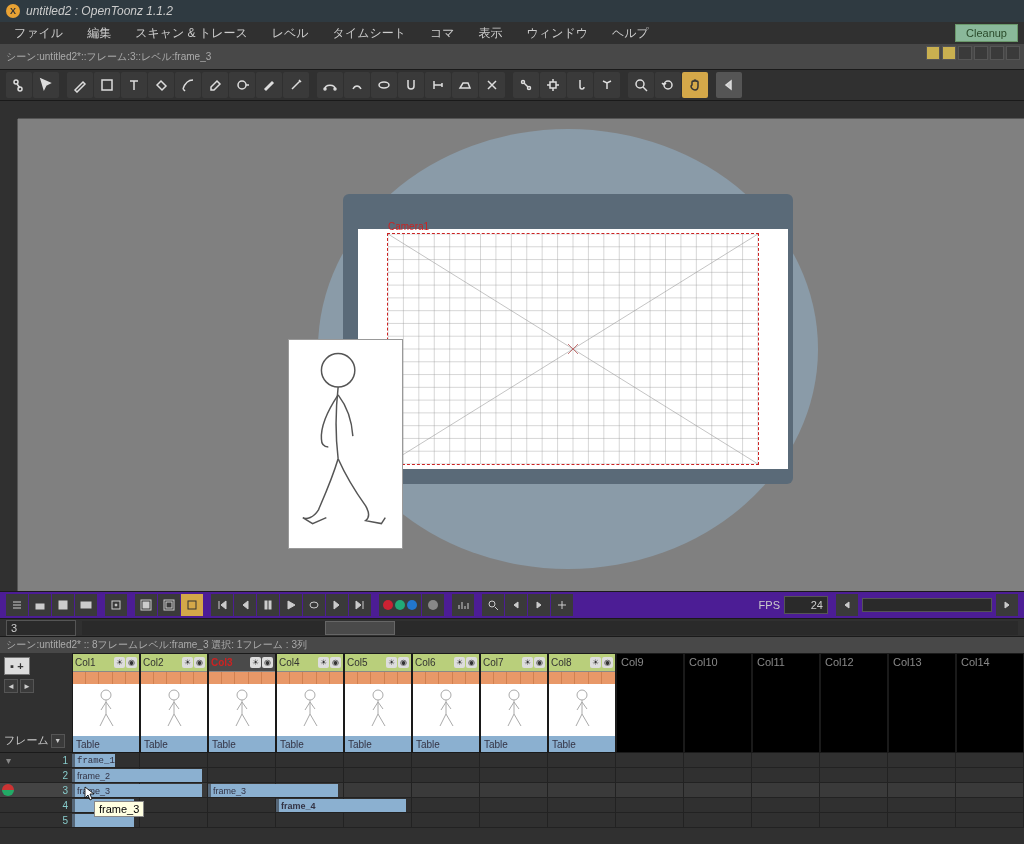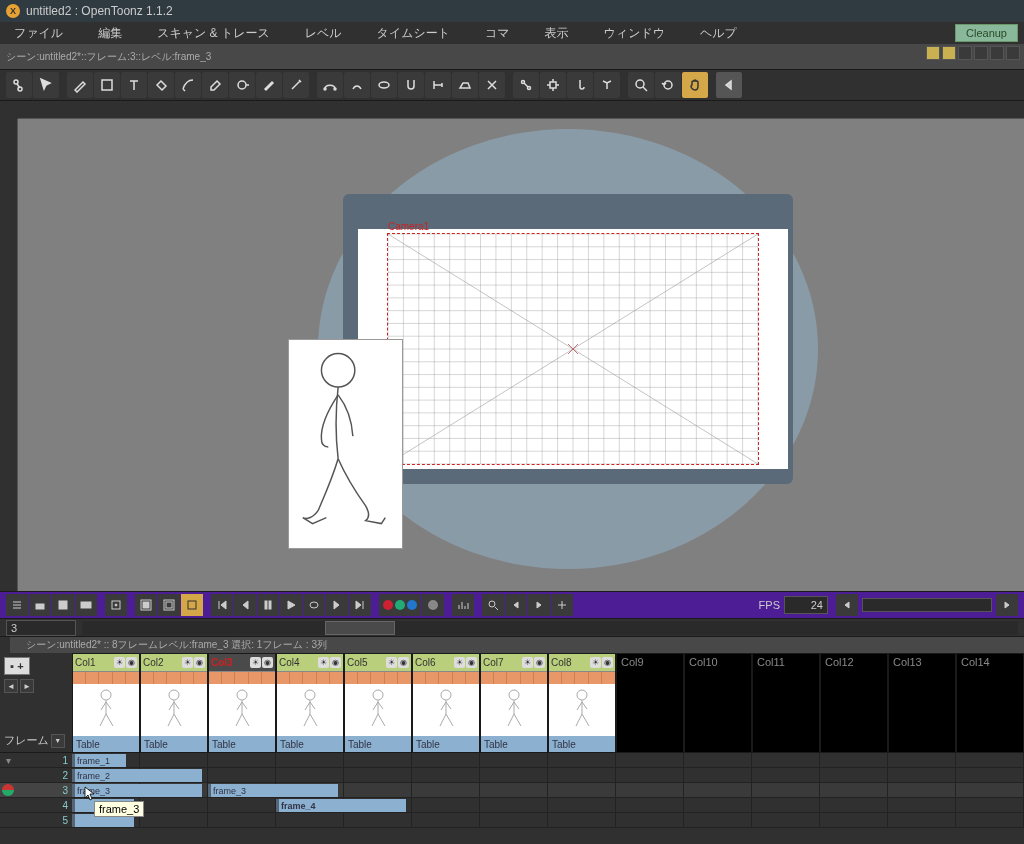--- a/index.html
+++ b/index.html
@@ -1,24 +1,24 @@
 <!DOCTYPE html>
 <html><head>
 <meta charset="utf-8">
 <style>
 * { margin: 0; padding: 0; box-sizing: border-box; }
 body { font-family: 'Meiryo', 'MS Gothic', sans-serif; font-size: 11px; background: #303030; color: #ccc; width: 1024px; height: 844px; overflow: hidden; user-select: none; }
 
 
 .title-bar { height: 22px; background: #2f3a41; display: flex; align-items: center; padding: 0 6px; gap: 6px; }
 .title-bar .app-icon { width: 14px; height: 14px; background: #e8a234; border-radius: 50%; display: flex; align-items: center; justify-content: center; font-size: 9px; font-weight: bold; color: #333; }
-.title-bar .title-text { font-size: 12px; color: #ccc; }
-
-
-.menu-bar { height: 22px; background: #303030; display: flex; align-items: center; padding: 0 6px; gap: 19px; }
+.title-bar .title-text { font-size: 12px; color: #ccc; font-style: italic; }
+
+
+.menu-bar { height: 22px; background: #303030; display: flex; align-items: center; padding: 0 6px; gap: 8px; }
 .menu-item { padding: 2px 8px; font-size: 12px; cursor: pointer; }
 .menu-bar .cleanup-btn { margin-left: auto; background: #8ab89a; color: #2a4a2a; padding: 2px 10px; font-size: 11px; border: 1px solid #6a986a; cursor: pointer; }
 
 
 .status-line { height: 25px; background: #484848; font-size: 10px; color: #aaa; padding: 1px 6px; display: flex; align-items: center; }
 
 
 .top-right-icons { position: absolute; right: 4px; top: 46px; display: flex; gap: 2px; }
 .tri-icon { width: 14px; height: 14px; border: 1px solid #555; background: #3a3a3a; cursor: pointer; }
 
@@ -58,21 +58,21 @@
 .fps-value { width: 44px; height: 18px; background: #2a2a2a; border: 1px solid #555; color: #ccc; text-align: right; padding: 0 4px; font-size: 11px; }
 .color-chip { width: 10px; height: 10px; border-radius: 50%; display: inline-block; margin: 0 1px; }
 
 
 .frame-slider-row { height: 18px; background: #303030; display: flex; align-items: center; border-bottom: 1px solid #1a1a1a; }
 .frame-num-box { width: 70px; height: 16px; background: #2a2a2a; border: 1px solid #555; color: #ccc; padding: 0 4px; font-size: 11px; margin-left: 6px; }
 .slider-track { flex: 1; height: 14px; background: #2a2a2a; margin: 0 6px; position: relative; }
 .slider-handle { position: absolute; left: 26%; width: 70px; height: 14px; background: #4a4a4a; border: 1px solid #666; }
 
 
-.xsheet-status { height: 16px; background: #484848; font-size: 10px; color: #aaa; padding: 1px 16px; display: flex; align-items: center; margin-left: 10px; }
+.xsheet-status { height: 16px; background: #484848; font-size: 10px; color: #aaa; padding: 1px 6px; display: flex; align-items: center; }
 
 
 .columns-area { height: 100px; background: #303030; display: flex; overflow: hidden; border-bottom: 1px solid #1a1a1a; }
 .col-sidebar { width: 78px; background: #303030; padding: 4px; display: flex; flex-direction: column; gap: 4px; }
 .add-col-btn { width: 26px; height: 18px; background: #ddd; color: #333; display: flex; align-items: center; justify-content: center; font-weight: bold; cursor: pointer; border: 1px solid #777; }
 .nav-btns { display: flex; gap: 2px; }
 .nav-btn { width: 14px; height: 14px; background: #3a3a3a; border: 1px solid #555; cursor: pointer; display: flex; align-items: center; justify-content: center; font-size: 8px; }
 .frame-label-box { margin-top: auto; display: flex; align-items: center; gap: 2px; font-size: 11px; }
 .frame-dd { width: 14px; height: 14px; background: #3a3a3a; border: 1px solid #555; display: flex; align-items: center; justify-content: center; font-size: 7px; }
 
@@ -785,21 +785,21 @@
         <div class="tl-cell"></div>
         <div class="tl-cell"></div>
         <div class="tl-cell"></div>
         <div class="tl-cell"></div>
         <div class="tl-cell"></div>
         <div class="tl-cell"></div>
         <div class="tl-cell"></div>
         <div class="tl-cell"></div>
         <div class="tl-cell"></div>
       </div>
-      <div class="frame-clip" style="left: 0px; top: 1px; width: 54px;">frame_1</div>
+      <div class="frame-clip" style="left: 0px; top: 1px; width: 43px; font-family: Liberation Mono, monospace;">frame_1</div>
       <div class="frame-clip" style="left: 0px; top: 16px; width: 130px;">frame_2</div>
       <div class="frame-clip" style="left: 0px; top: 31px; width: 130px;">frame_3</div>
       <div class="frame-clip" style="left: 136px; top: 31px; width: 130px;">frame_3</div>
       <div class="frame-clip" style="left: 0px; top: 46px; width: 62px;"></div>
       <div class="frame-clip" style="left: 204px; top: 46px; width: 130px; font-weight: bold;">frame_4</div>
       <div class="frame-clip" style="left: 0px; top: 61px; width: 62px;"></div>
     </div>
 </div>
 
 </body></html>

